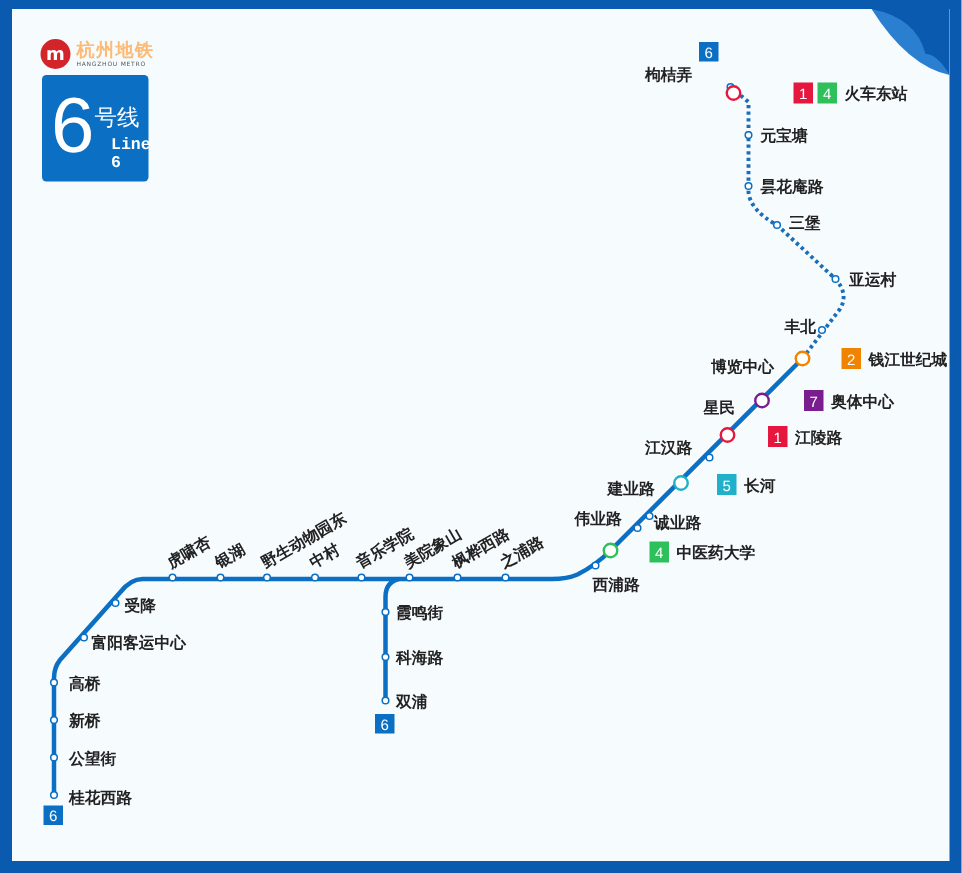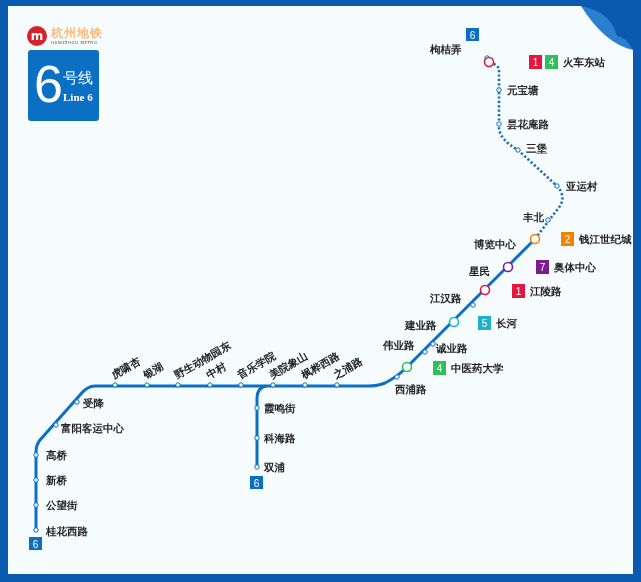--- a/index.html
+++ b/index.html
@@ -7,21 +7,21 @@
   .frame { position: absolute; left: 8px; top: 6px; width: 625px; height: 568px; background: #f6fbfe; }
   .curl { position: absolute; right: 0; top: 0; width: 52px; height: 44px; }
   .logo { position: absolute; left: 27px; top: 26px; display: flex; align-items: center; gap: 4px; }
   .logo-mark { width: 20px; height: 20px; border-radius: 50%; background: #d3242a; color: #fff; font-size: 12px; font-weight: bold; display: flex; align-items: center; justify-content: center; }
   .logo-text { display: flex; flex-direction: column; }
   .logo-cn { font-size: 12px; font-weight: bold; color: #fdba74; line-height: 13px; letter-spacing: 1px; }
   .logo-en { font-size: 4px; color: #555; letter-spacing: 0.5px; line-height: 5px; }
   .line-badge { position: absolute; left: 28px; top: 50px; width: 71px; height: 71px; background: #0b6fc4; border-radius: 3px; color: #fff; }
   .line-num { position: absolute; left: 6px; top: 2px; font-size: 52px; line-height: 64px; font-family: "Liberation Sans", sans-serif; }
   .line-cn { position: absolute; left: 35px; top: 19px; font-size: 15px; line-height: 18px; text-align: right; }
-  .line-en { position: absolute; left: 35px; top: 41px; font-size: 11px; font-weight: bold; line-height: 12px; font-family: Liberation Serif, serif; }
+  .line-en { position: absolute; left: 46px; top: 41px; font-size: 11px; font-weight: bold; line-height: 12px; font-family: Liberation Mono, monospace; }
   svg.map { position: absolute; left: 0; top: 0; }
   .st-label { font-size: 10.5px; font-weight: bold; fill: #222; font-family: "DejaVu Sans", sans-serif; }
   .xfer-text { font-size: 10px; fill: #fff; font-family: "Liberation Sans", sans-serif; }
 </style>
 </head>
 <body>
 
 <div class="frame">
   <svg class="curl" viewBox="0 0 52 44">
     <path d="M0 0 L52 0 L52 44 Z" fill="#0a5bb0"></path>

